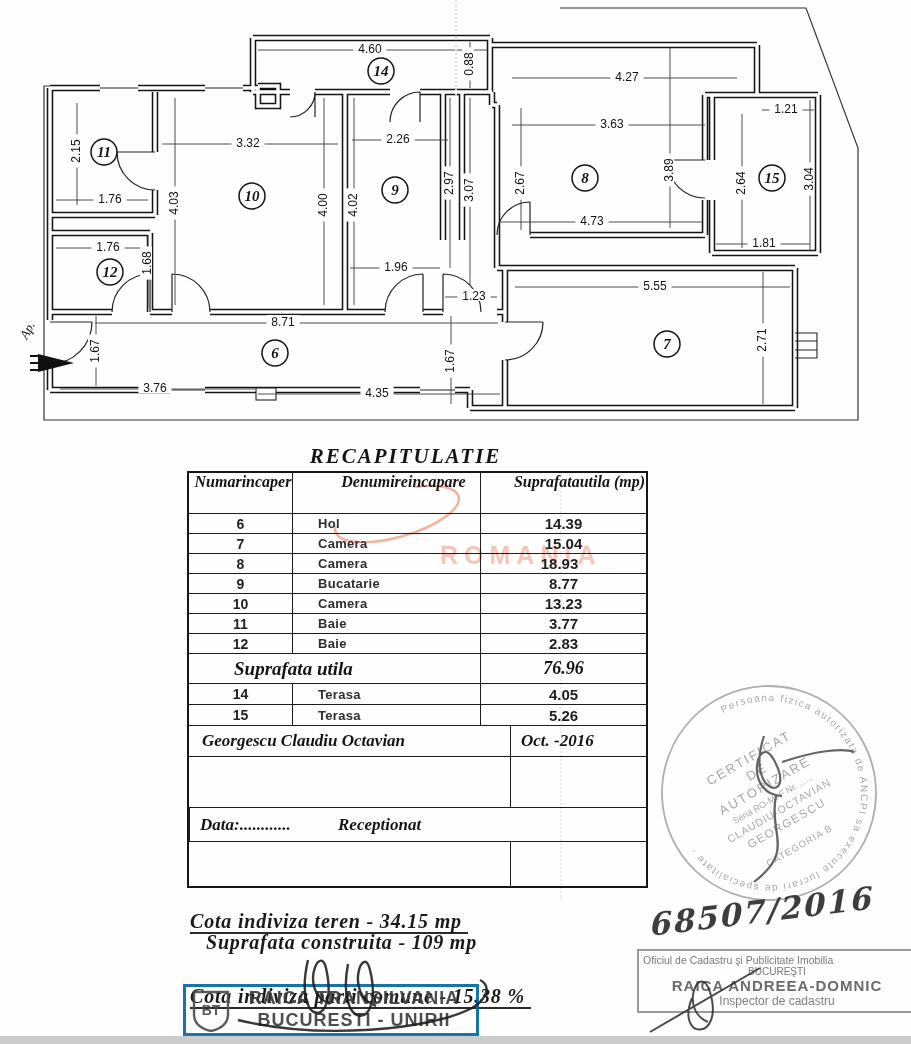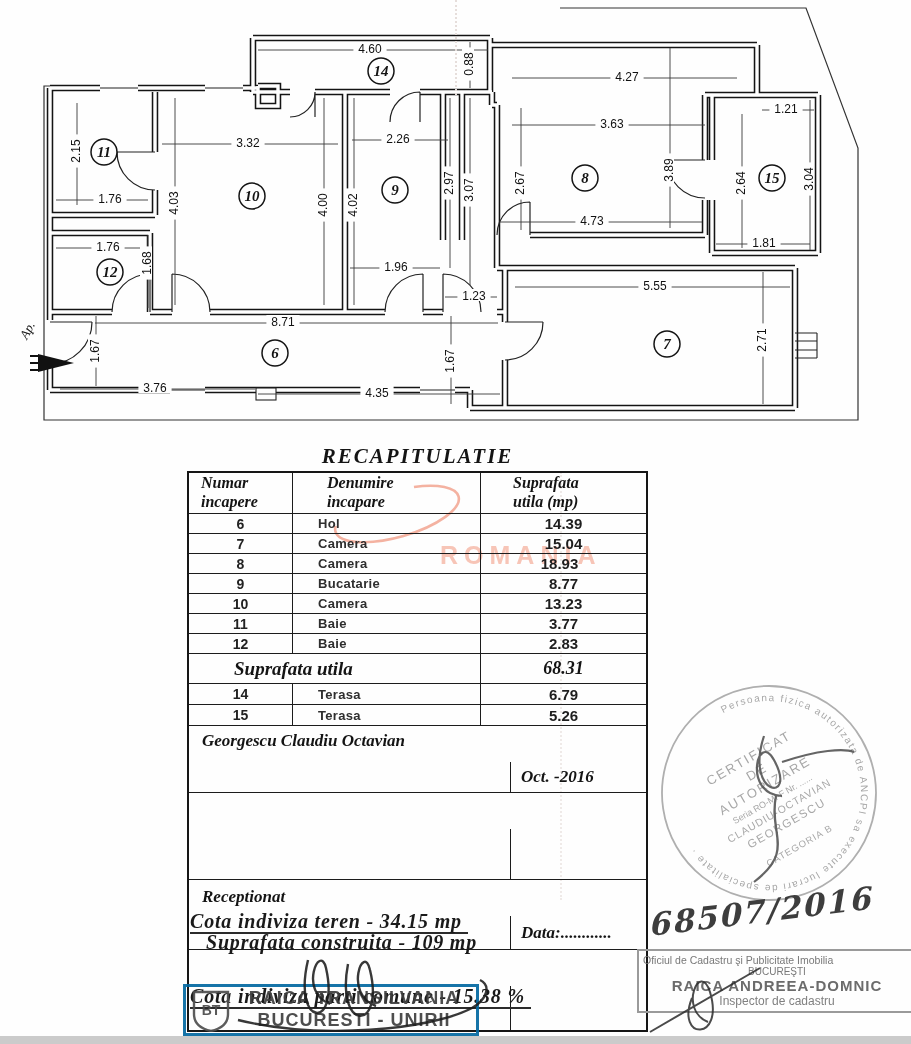--- a/index.html
+++ b/index.html
@@ -5,45 +5,45 @@
   html,body{margin:0;padding:0;background:#e9e9e9;}
   .page{position:relative;width:911px;height:1044px;background:#fefefe;overflow:hidden;
         font-family:"Liberation Sans",sans-serif;color:#1b1b1b;}
   svg{display:block;}
   .abs{position:absolute;}
 
   
   .fold{position:absolute;border-left:2px dotted #e6dedb;width:0;}
 
   
-  .recap-title{position:absolute;left:187px;top:444px;width:461px;text-align:center;
+  .recap-title{position:absolute;left:175px;top:444px;width:461px;text-align:center;
     font-family:"Liberation Serif",serif;font-style:italic;font-weight:bold;
     font-size:21px;letter-spacing:2px;color:#141414;}
 
   
   .tbl{position:absolute;left:187px;top:471px;width:461px;border:2px solid #161616;
        box-sizing:border-box;background:transparent;}
   .trow{display:flex;box-sizing:border-box;border-top:1.6px solid #1c1c1c;}
   .trow.first{border-top:none;}
   .cell{box-sizing:border-box;display:flex;align-items:center;overflow:hidden;}
   .bl{border-left:1.6px solid #1c1c1c;}
-  .hc{flex-direction:column;align-items:flex-start;justify-content:center;
+  .hc{flex-direction:row;align-items:flex-start;justify-content:center;
       font-family:"Liberation Serif",serif;font-style:italic;font-weight:bold;
       font-size:16px;line-height:1.18;color:#141414;}
   .num{justify-content:center;font-size:14px;font-weight:bold;color:#222;}
   .nm{padding-left:25px;font-size:13px;font-weight:bold;letter-spacing:.3px;color:#2e2e2e;}
   .ar{justify-content:center;font-size:15px;font-weight:bold;color:#1e1e1e;}
   .suml{padding-left:45px;font-family:"Liberation Serif",serif;font-style:italic;
         font-weight:bold;font-size:19px;color:#141414;}
   .sumv{justify-content:center;font-family:"Liberation Serif",serif;font-style:italic;
         font-weight:bold;font-size:18px;color:#141414;}
   .widel{padding-left:13px;font-family:"Liberation Serif",serif;font-style:italic;
         font-weight:bold;font-size:17px;color:#141414;}
   .wider{padding-left:10px;font-family:"Liberation Serif",serif;font-style:italic;
-        font-weight:bold;font-size:17px;color:#141414;margin-top:36px;}
+        font-weight:bold;font-size:17px;color:#141414;}
 
   
   .wm-text{position:absolute;left:440px;top:541px;font-size:25px;font-weight:bold;
     letter-spacing:6px;color:#f6b7a6;opacity:.8;font-family:"Liberation Sans",sans-serif;}
 
   
   .fline{position:absolute;left:190px;font-family:"Liberation Serif",serif;
     font-style:italic;font-weight:bold;font-size:20px;letter-spacing:.8px;color:#1a1a1a;
     white-space:nowrap;}
   .uline{border-bottom:2px solid #2b2b2b;padding-right:6px;}
@@ -388,43 +388,43 @@
         <div class="cell nm bl" style="width: 188px; height: 19px;">Baie</div>
         <div class="cell ar bl" style="width: 166px; height: 19px;">3.77</div>
       </div>
       <div class="trow">
         <div class="cell num" style="width: 103px; height: 19px;">12</div>
         <div class="cell nm bl" style="width: 188px; height: 19px;">Baie</div>
         <div class="cell ar bl" style="width: 166px; height: 19px;">2.83</div>
       </div>
       <div class="trow">
         <div class="cell suml" style="width: 291px; height: 29px;">Suprafata  utila</div>
-        <div class="cell sumv bl" style="width: 166px; height: 29px;">68.31</div>
+        <div class="cell sumv bl" style="width: 166px; height: 29px;">76.96</div>
       </div>
       <div class="trow">
         <div class="cell num" style="width: 103px; height: 20px;">14</div>
         <div class="cell nm bl" style="width: 188px; height: 20px;">Terasa</div>
-        <div class="cell ar bl" style="width: 166px; height: 20px;">6.79</div>
+        <div class="cell ar bl" style="width: 166px; height: 20px;">4.05</div>
       </div>
       <div class="trow">
         <div class="cell num" style="width: 103px; height: 20px;">15</div>
         <div class="cell nm bl" style="width: 188px; height: 20px;">Terasa</div>
         <div class="cell ar bl" style="width: 166px; height: 20px;">5.26</div>
       </div>
       <div class="trow">
         <div class="cell widel" style="width: 321px; height: 30px;">Georgescu  Claudiu  Octavian</div>
         <div class="cell wider bl" style="width: 136px; height: 30px;">Oct.  -2016</div>
       </div>
       <div class="trow">
         <div class="cell widel" style="width: 321px; height: 50px;"></div>
         <div class="cell wider bl" style="width: 136px; height: 50px;"></div>
       </div>
       <div class="trow">
+        <div class="cell wider bl" style="width: 136px; height: 33px;">Data:............</div>
         <div class="cell widel" style="width: 321px; height: 33px;">Receptionat</div>
-        <div class="cell wider bl" style="width: 136px; height: 33px;">Data:............</div>
       </div>
       <div class="trow">
         <div class="cell widel" style="width: 321px; height: 44px;"></div>
         <div class="cell wider bl" style="width: 136px; height: 44px;"></div>
       </div>
     </div>
 
   <div class="fline" style="top:931px;margin-left:16px;">
     <span>Suprafata  construita  -  109  mp</span>
   </div>

